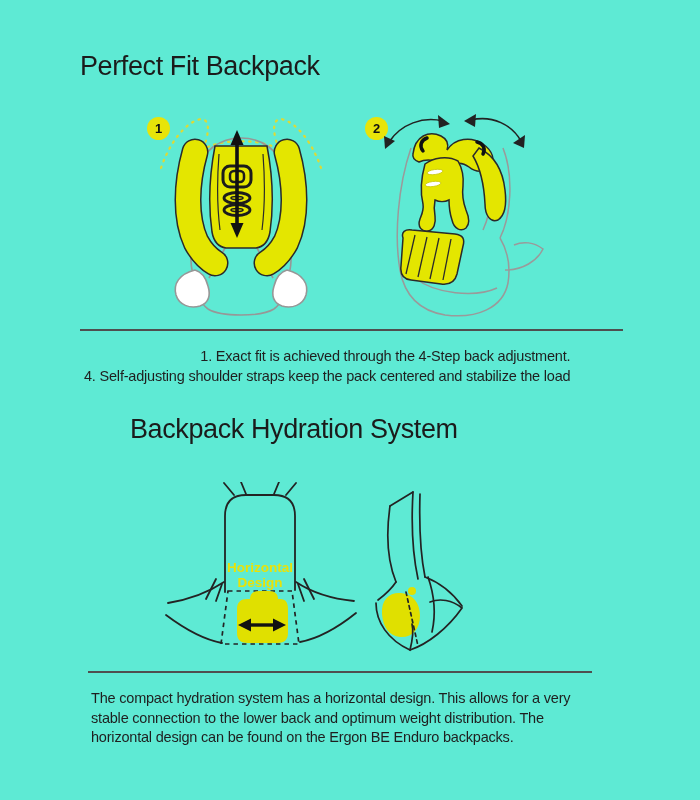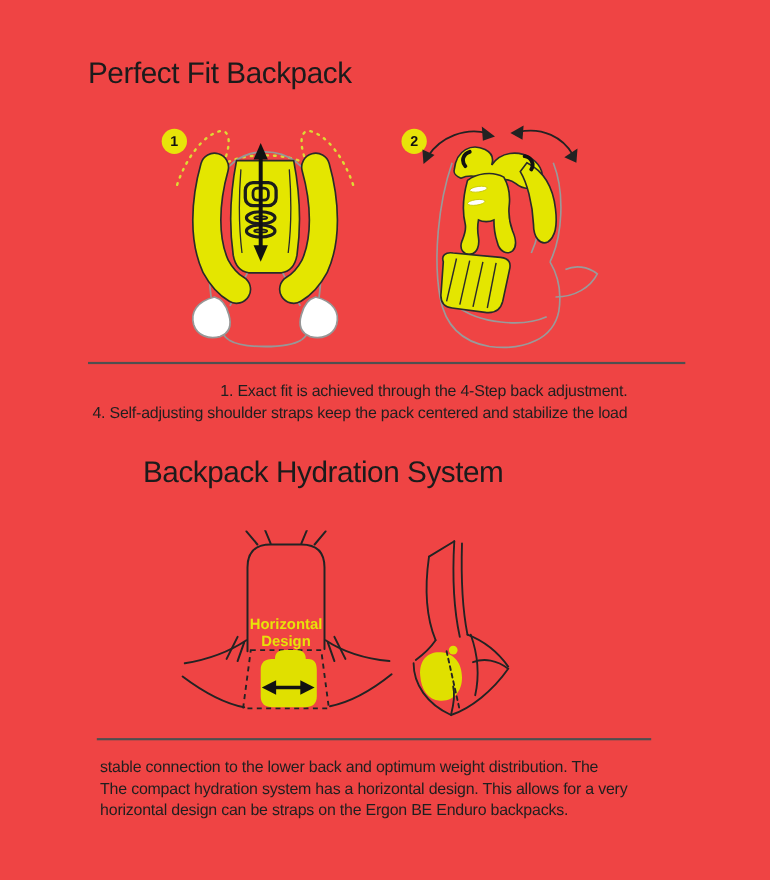--- a/index.html
+++ b/index.html
@@ -2,21 +2,21 @@
 <html><head>
 <meta charset="utf-8">
 <style>
   * { margin:0; padding:0; box-sizing:border-box; }
   html,body { background:#ffffff; }
   body {
     width:700px; height:800px;
     font-family:"Liberation Sans", sans-serif;
     color:#1f1f1f;
   }
-  .page { position:relative; width:700px; height:800px; background:#ef4444; overflow:hidden; }
+  .page { position:relative; width:700px; height:800px; background:#5eead4; overflow:hidden; }
 
   .title {
     position:absolute; font-size:27px; font-weight:400; color:#1b1b1b;
     letter-spacing:-0.4px; white-space:nowrap;
   }
   #title-fit { left:80px; top:51px; }
   #title-hyd { left:90px; top:414px;margin-left:40px; }
 
   .badge {
     position:absolute; width:23px; height:23px; border-radius:50%;
@@ -174,18 +174,18 @@
       <path d="M 42,168 C 60,162 80,146 94,126 C 84,118 72,116 62,120"></path>
       <path d="M 60,95 C 66,112 68,132 64,150"></path>
       <path d="M 57,95 C 70,100 84,110 94,124"></path>
       <path d="M 38,110 L 50,164" stroke-dasharray="3.5 3.5"></path>
     </g>
   </svg>
 
   <div class="divider" id="divider-2"></div>
 
   <div class="desc">
+    <div>The compact hydration system has a horizontal design. This allows for a very</div>
     <div>stable connection to the lower back and optimum weight distribution. The</div>
-    <div>The compact hydration system has a horizontal design. This allows for a very</div>
-    <div>horizontal design can be straps on the Ergon BE Enduro backpacks.</div>
+    <div>horizontal design can be found on the Ergon BE Enduro backpacks.</div>
   </div>
 
 </div>
 
 </body></html>

